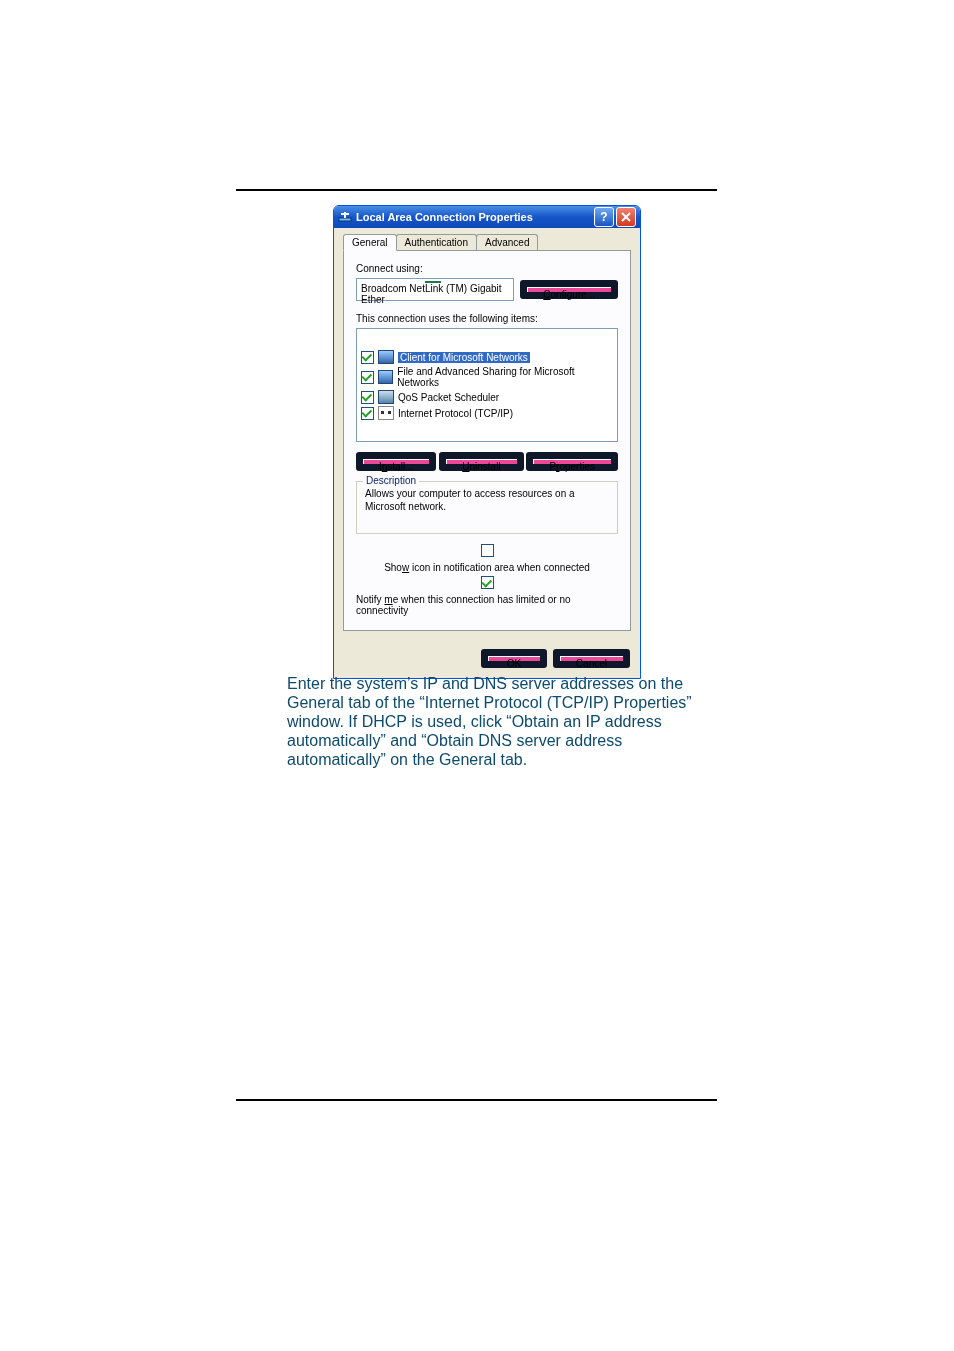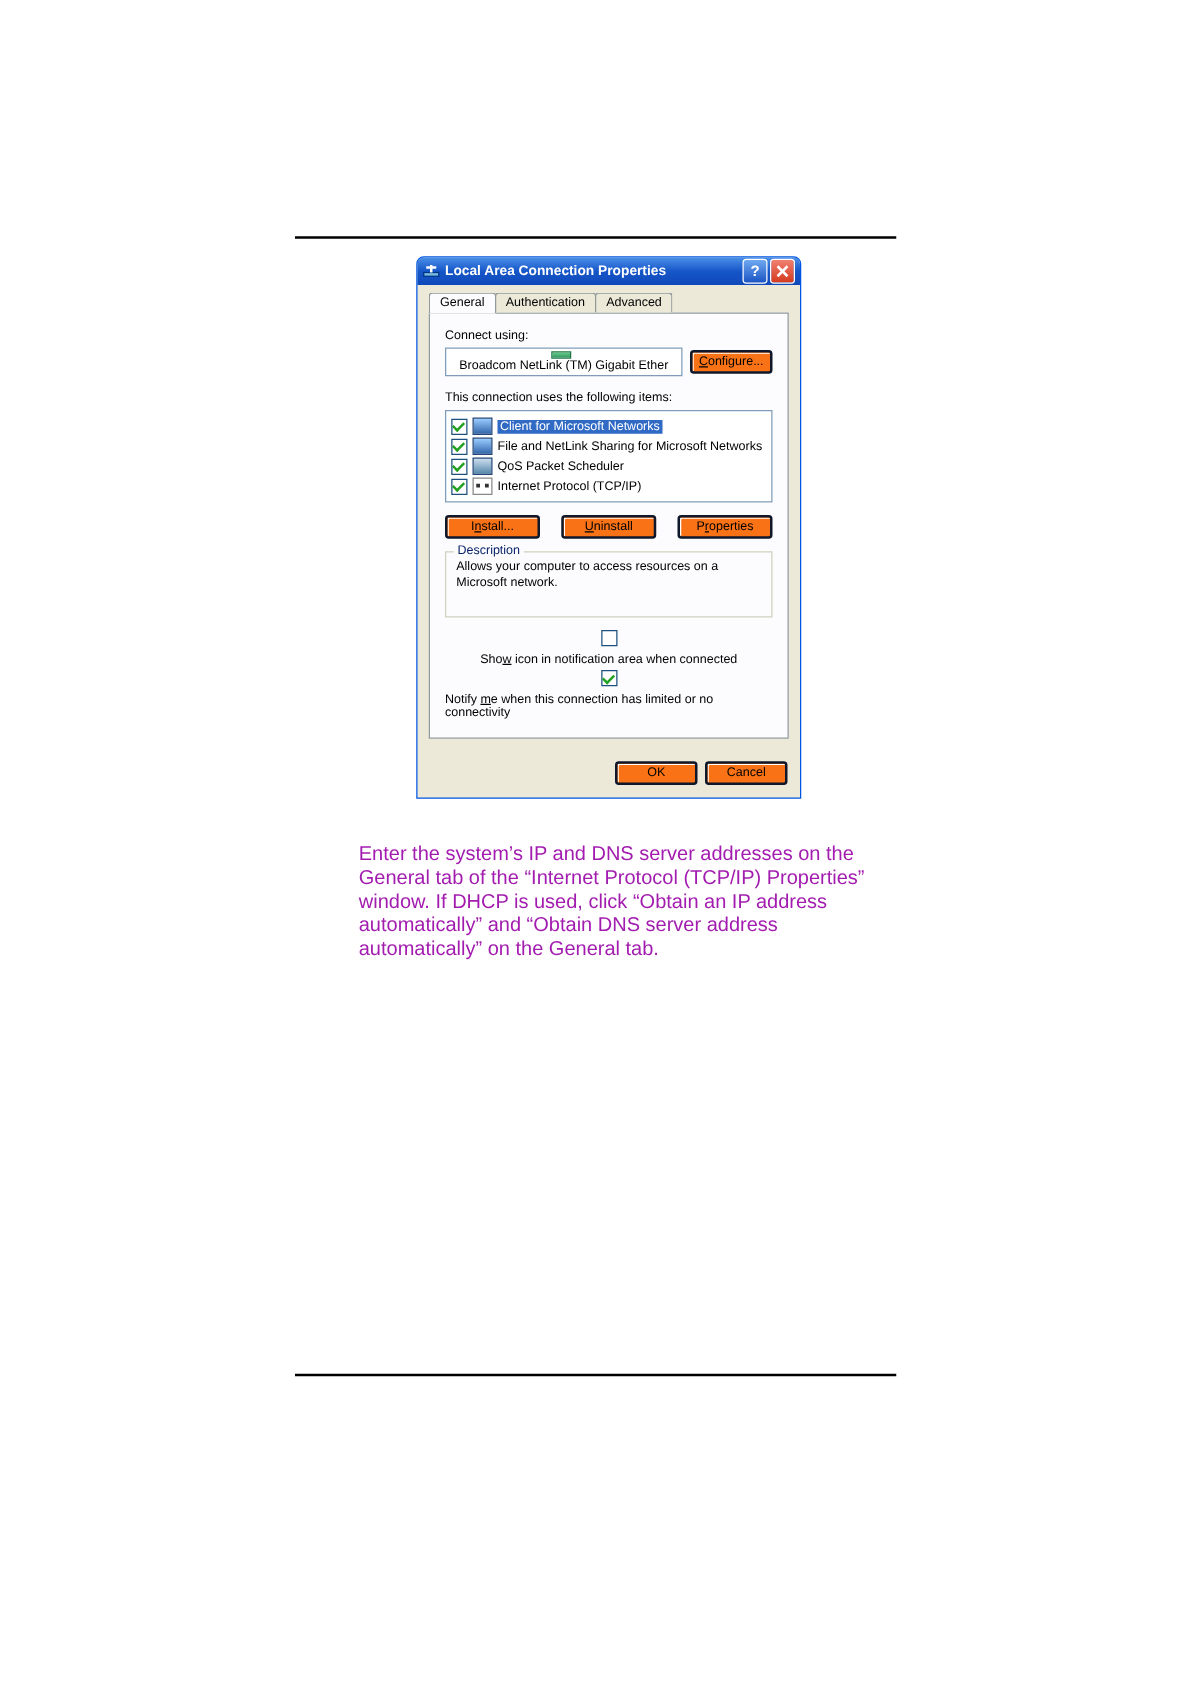--- a/index.html
+++ b/index.html
@@ -94,37 +94,37 @@
   }
   .adapter-row { display:flex; gap:6px; margin-top:4px; align-items:center;}
   .adapter-box { flex:1; }
   .nic-icon {
     width:14px; height:12px; display:inline-block; margin-right:4px;
     background: linear-gradient(#6C8, #396);
     border:1px solid #274;
   }
 
   .btn {
-    border:2px solid #0f172a;
-    background:#f97316;
+    border:7px solid #0f172a;
+    background:#ec4899;
     border-radius:3px;
-    padding:2px 4px;
+    padding:2px 16px;
     font-size:10px;
     text-align:center;
     min-width:66px;
     height:19px;
     box-sizing:border-box;
     box-shadow: inset 1px 1px 0 #fff;
   }
 
   .items-box {
     border:1px solid #7F9DB9;
     background:#fff;
     margin-top:4px;
-    padding:4px 4px;
+    padding:20px 4px;
   }
   .item-row {
     display:flex; align-items:center; gap:4px; font-size:10px; padding:1px 0;
   }
   .item-row .chk {
     width:11px; height:11px; border:1px solid #1C5180; background:#fff; display:flex; align-items:center; justify-content:center;
   }
   .item-row .chk.checked::after{
     content:""; width:7px; height:4px; border-left:2px solid #21A121; border-bottom:2px solid #21A121; transform:rotate(-45deg) translate(0px,-1px);
   }
@@ -169,21 +169,21 @@
     content:""; width:7px; height:4px; border-left:2px solid #21A121; border-bottom:2px solid #21A121; transform:rotate(-45deg) translate(0px,-1px);
   }
 
   .dlg-buttons {
     display:flex; justify-content:flex-end; gap:6px; padding:8px 10px 10px 0;
   }
   .dlg-buttons .btn { min-width:66px; }
 
   .below-text {
     position:absolute; left:287px; top:675px; width:430px;
-    font-family: Arial, sans-serif; font-size:16px; line-height:1.18; color:#a21caf;
+    font-family: Arial, sans-serif; font-size:16px; line-height:1.18; color:#0c4a6e;
   }
 
   .u { text-decoration: underline; }
 </style>
 </head>
 <body>
 
 <div class="page-rule-top"></div>
 
 <div class="dialog">
@@ -227,21 +227,21 @@
       <div class="label" style="margin-top:12px;">This connection uses the following items:</div>
       <div class="items-box">
         <div class="item-row selected">
           <span class="chk checked"></span>
           <span class="i-icon computer"></span>
           <span class="item-label">Client for Microsoft Networks</span>
         </div>
         <div class="item-row">
           <span class="chk checked"></span>
           <span class="i-icon share"></span>
-          <span class="item-label">File and NetLink Sharing for Microsoft Networks</span>
+          <span class="item-label">File and Advanced Sharing for Microsoft Networks</span>
         </div>
         <div class="item-row">
           <span class="chk checked"></span>
           <span class="i-icon qos"></span>
           <span class="item-label">QoS Packet Scheduler</span>
         </div>
         <div class="item-row">
           <span class="chk checked"></span>
           <span class="i-icon tcp"></span>
           <span class="item-label">Internet Protocol (TCP/IP)</span>

